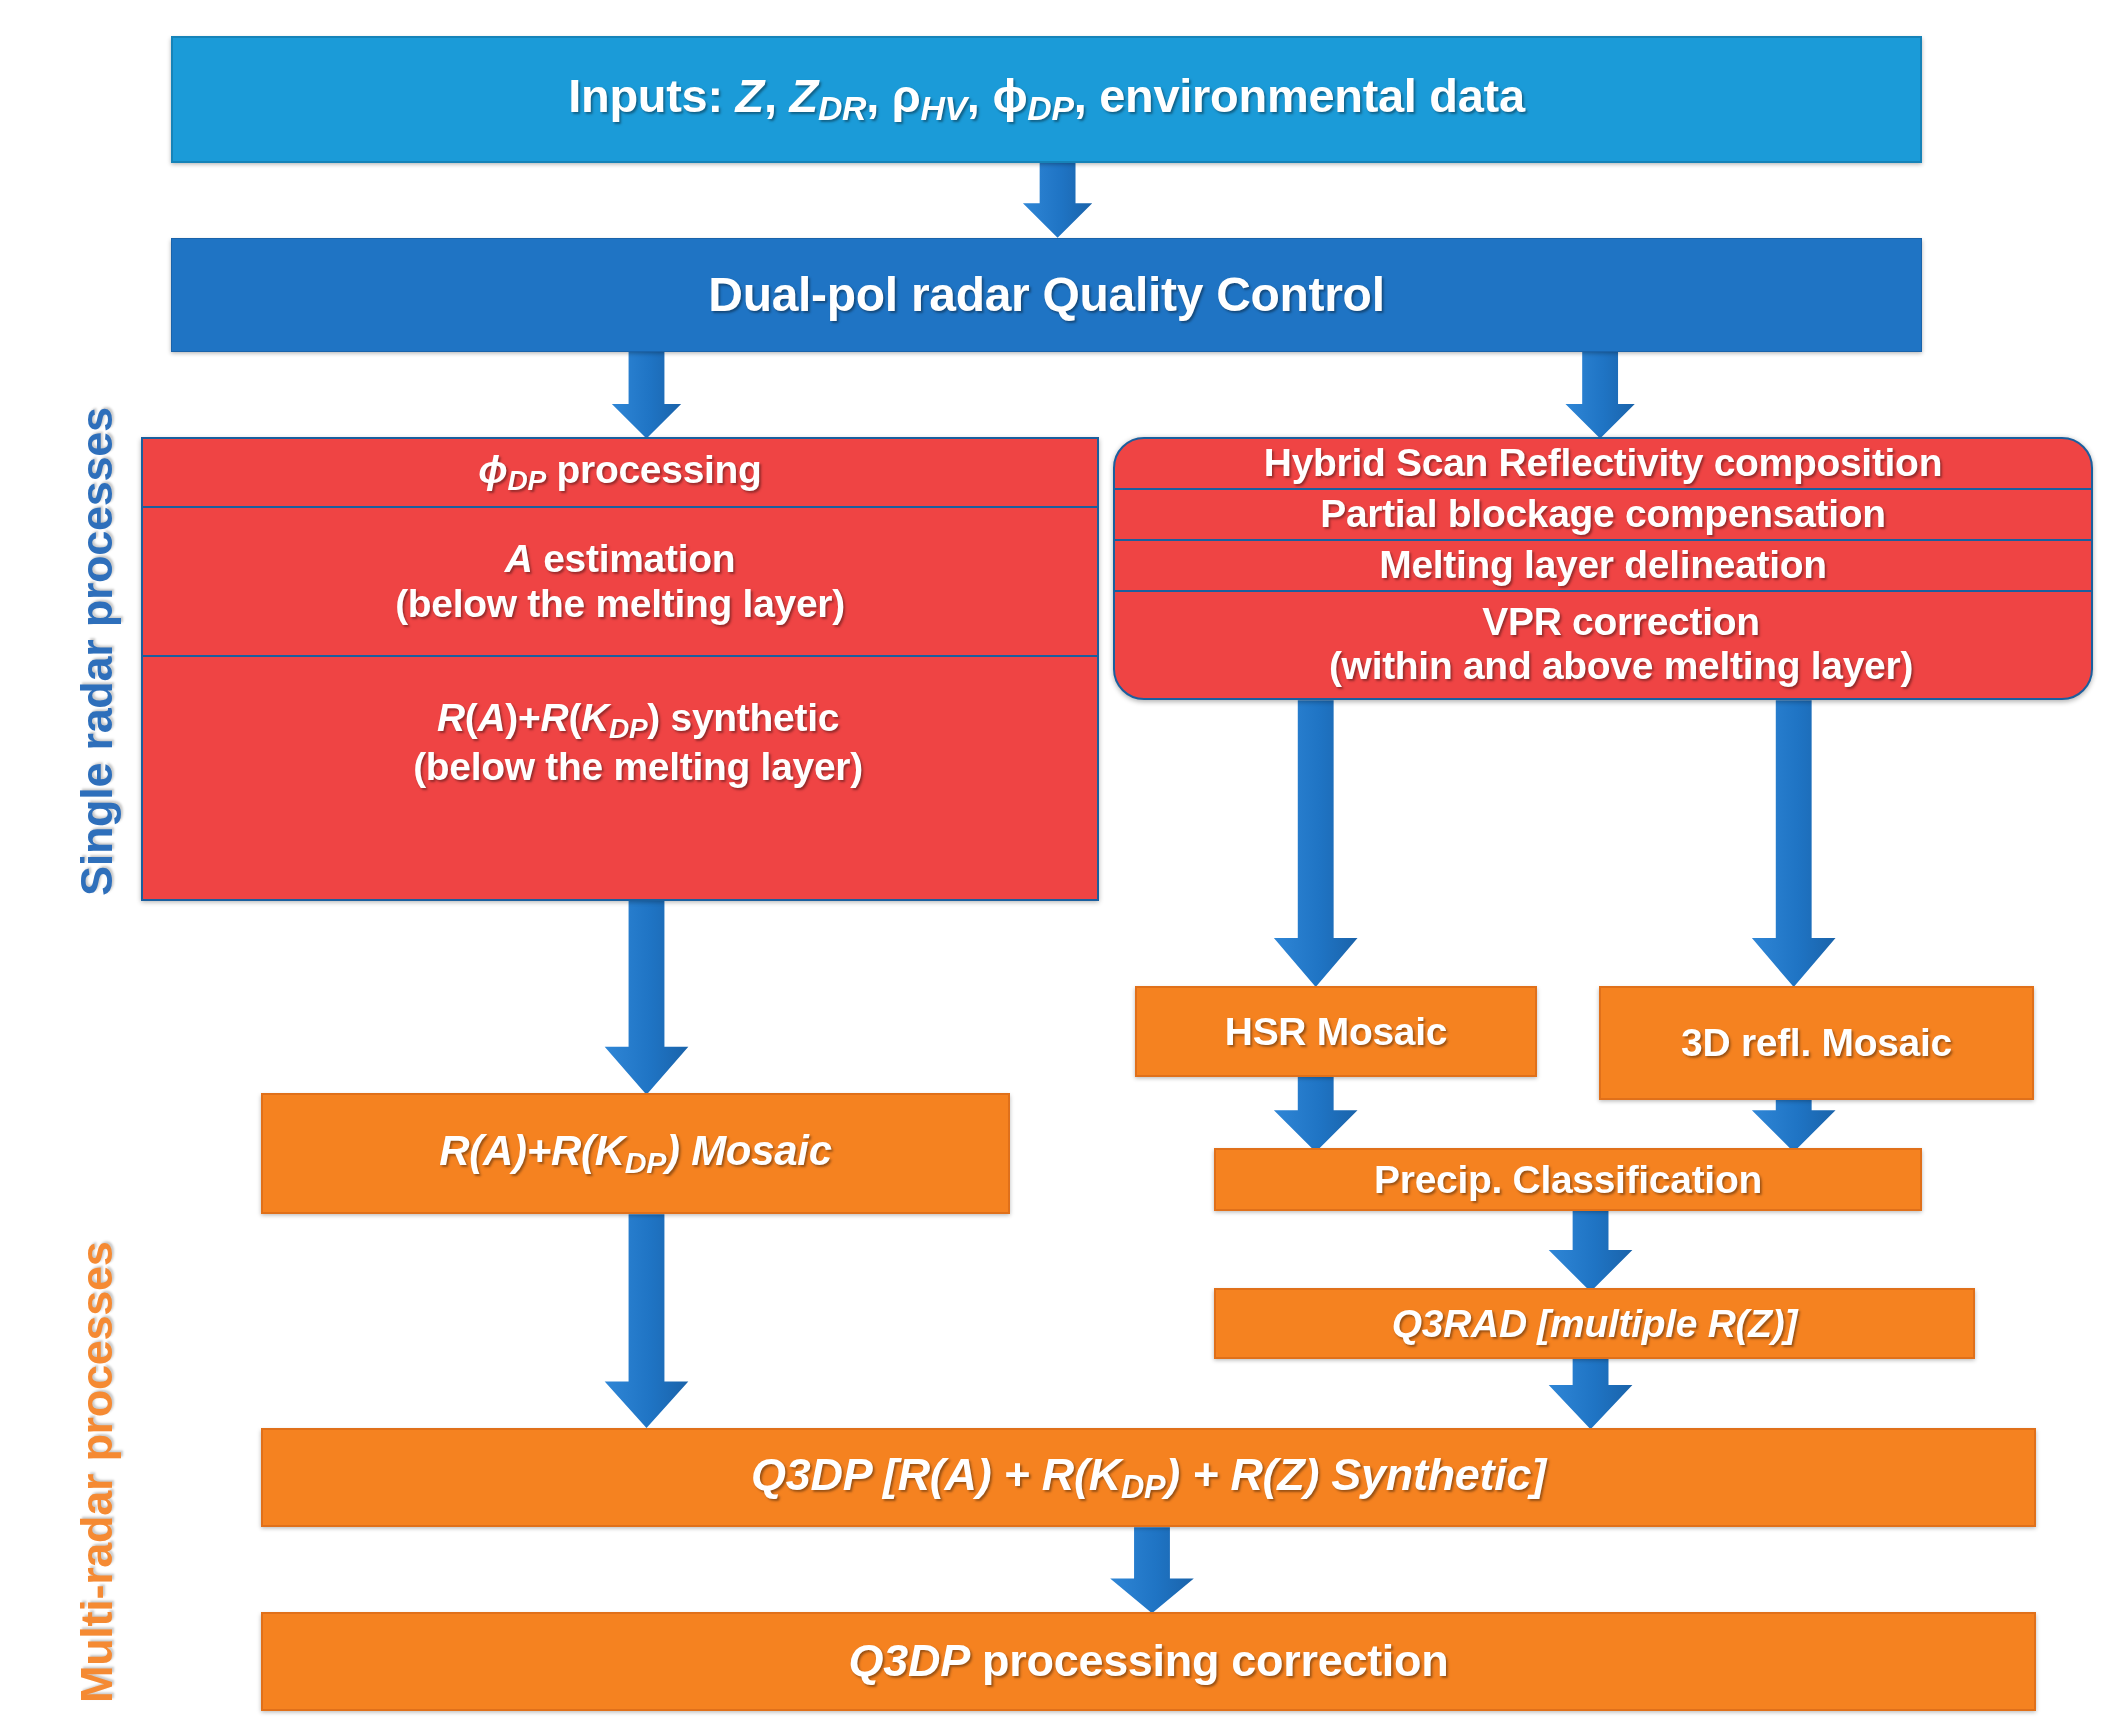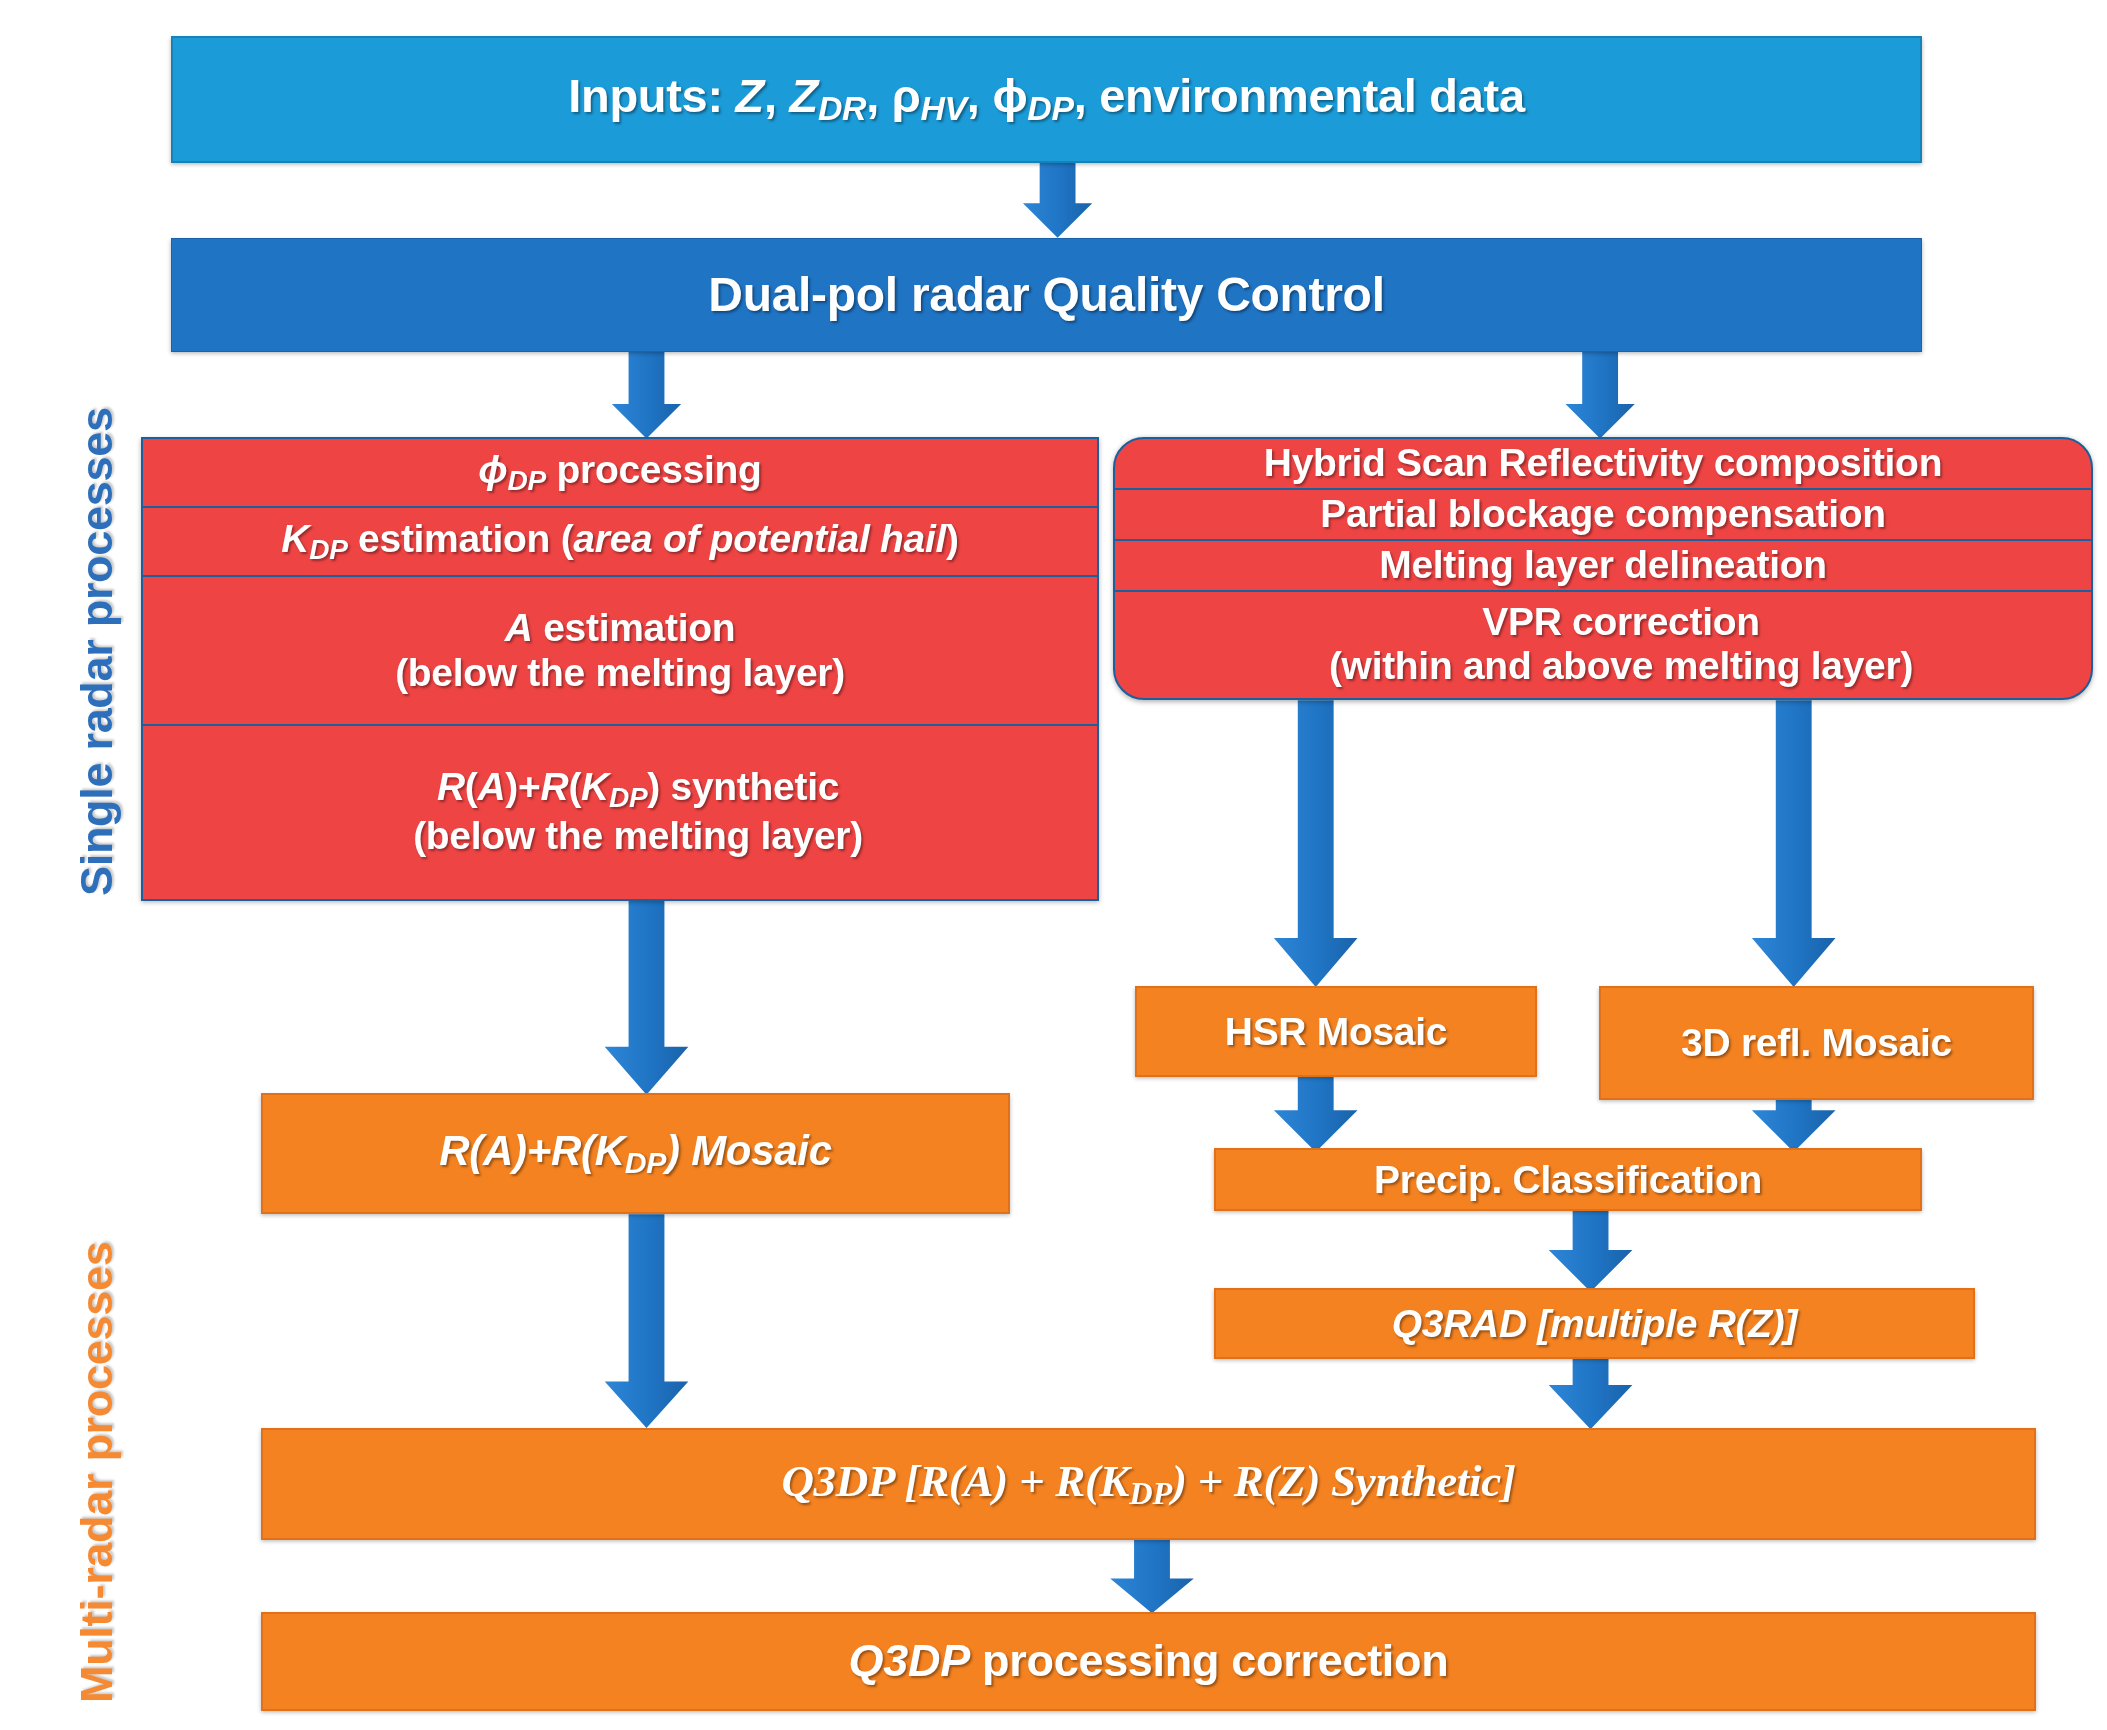--- a/index.html
+++ b/index.html
@@ -166,25 +166,20 @@
   </div>
 
   <div class="panel" style="left:141px; top:437px; width:958px; height:464px;">
 
     <div class="panel-row" style="height:69px; font-size:39px;">
       <span>
         <span class="it">ϕ</span><span class="sub">DP</span> processing
       </span>
     </div>
 
-    <div class="panel-row" style="height:69px; font-size:39px;">
-      <span>
-        <span class="it">K</span><span class="sub">DP</span> estimation (<span class="it">area of potential hail</span>)
-      </span>
-    </div>
 
     <div class="panel-row" style="height:149px; font-size:39px;">
       <span>
         <span class="nl"><span class="it">A</span> estimation</span>
         <span class="nl">(below the melting layer)</span>
       </span>
     </div>
 
     <div class="panel-row" style="height:171px; font-size:39px;">
       <span>
@@ -233,21 +228,21 @@
       Q3RAD [multiple <span class="it">R</span>(<span class="it">Z</span>)]
     </span>
   </div>
 
   <div class="box orange" style="left:261px; top:1093px; width:749px; height:121px; font-size:42px;">
     <span class="it">
       <span class="it">R</span>(<span class="it">A</span>)+<span class="it">R</span>(<span class="it">K</span><span class="sub">DP</span>) Mosaic
     </span>
   </div>
 
-  <div class="box orange" style="left:261px; top:1428px; width:1775px; height:112px; font-size:45px;font-family:Liberation Serif, serif;">
+  <div class="box orange" style="left:261px; top:1428px; width:1775px; height:99px; font-size:45px;">
     <span class="it">
       Q3DP [<span class="it">R</span>(<span class="it">A</span>) + <span class="it">R</span>(<span class="it">K</span><span class="sub">DP</span>) + <span class="it">R</span>(<span class="it">Z</span>) Synthetic]
     </span>
   </div>
 
   <div class="box orange" style="left:261px; top:1612px; width:1775px; height:99px; font-size:45px;">
     <span>
       <span class="it">Q3DP</span><span> processing correction</span>
     </span>
   </div>

